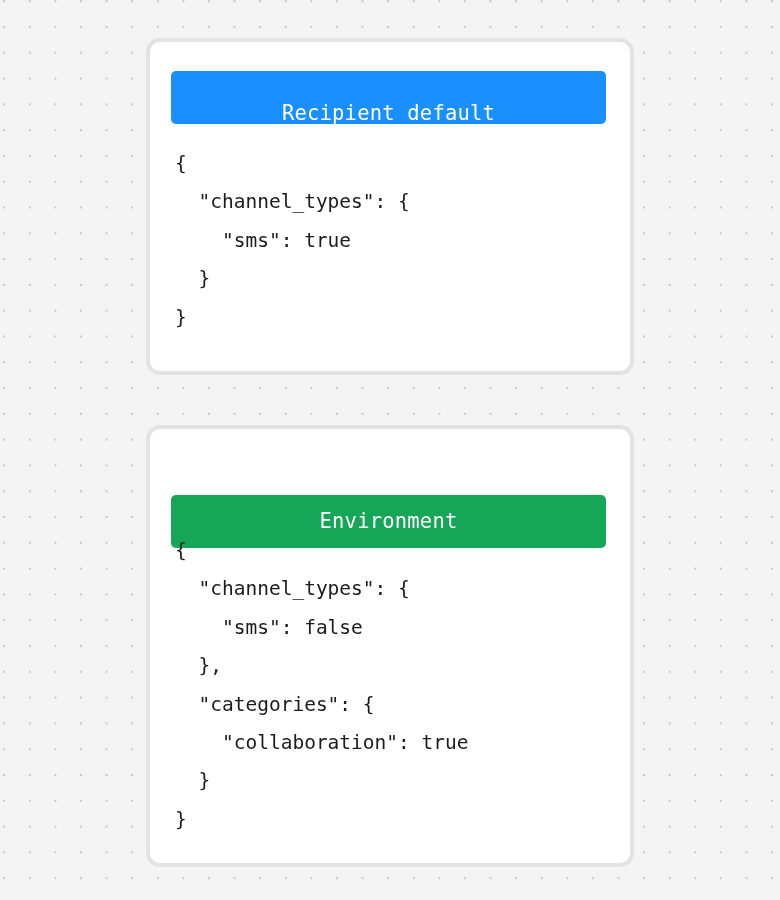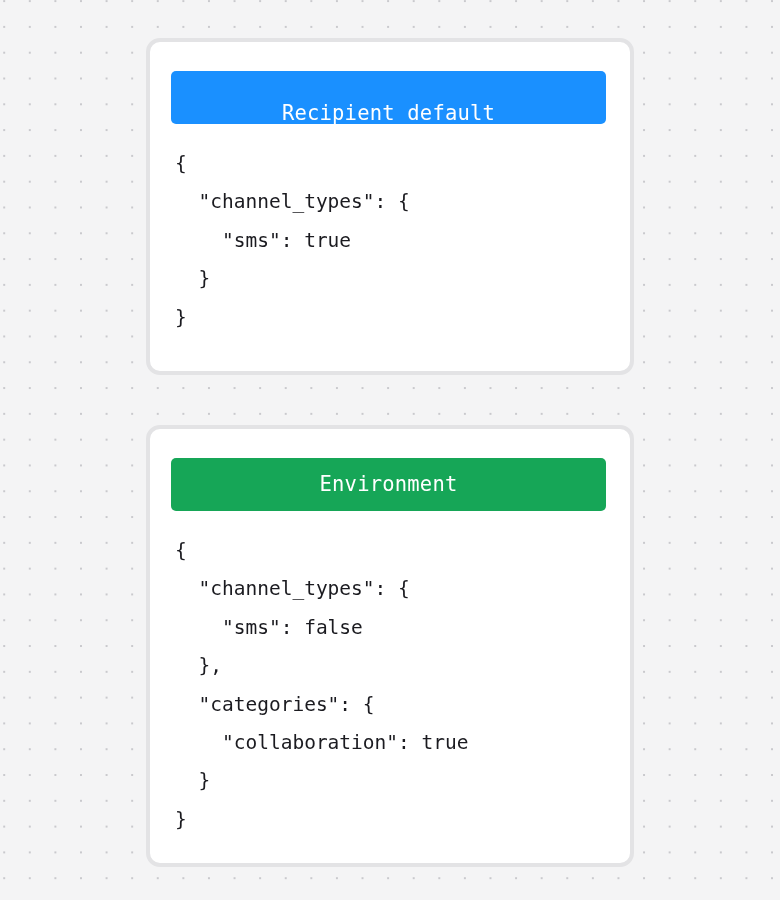--- a/index.html
+++ b/index.html
@@ -101,21 +101,21 @@
     <div class="card-body">
       <pre class="json-block" id="json-recipient-default" style="color: rgb(27, 27, 32);">{
   "channel_types": {
     "sms": true
   }
 }</pre>
     </div>
   </div>
 
   <div class="card" id="card-environment">
-    <div class="card-header" id="header-environment" style="background-color: rgb(22, 166, 87);">
+    <div class="card-header" id="header-environment" style="background-color: rgb(22, 166, 87); margin-top: 37px;">
       <span class="card-header-title" style="color: rgb(255, 255, 255);">Environment</span>
     </div>
     <div class="card-body">
       <pre class="json-block" id="json-environment" style="color: rgb(27, 27, 32);">{
   "channel_types": {
     "sms": false
   },
   "categories": {
     "collaboration": true
   }

